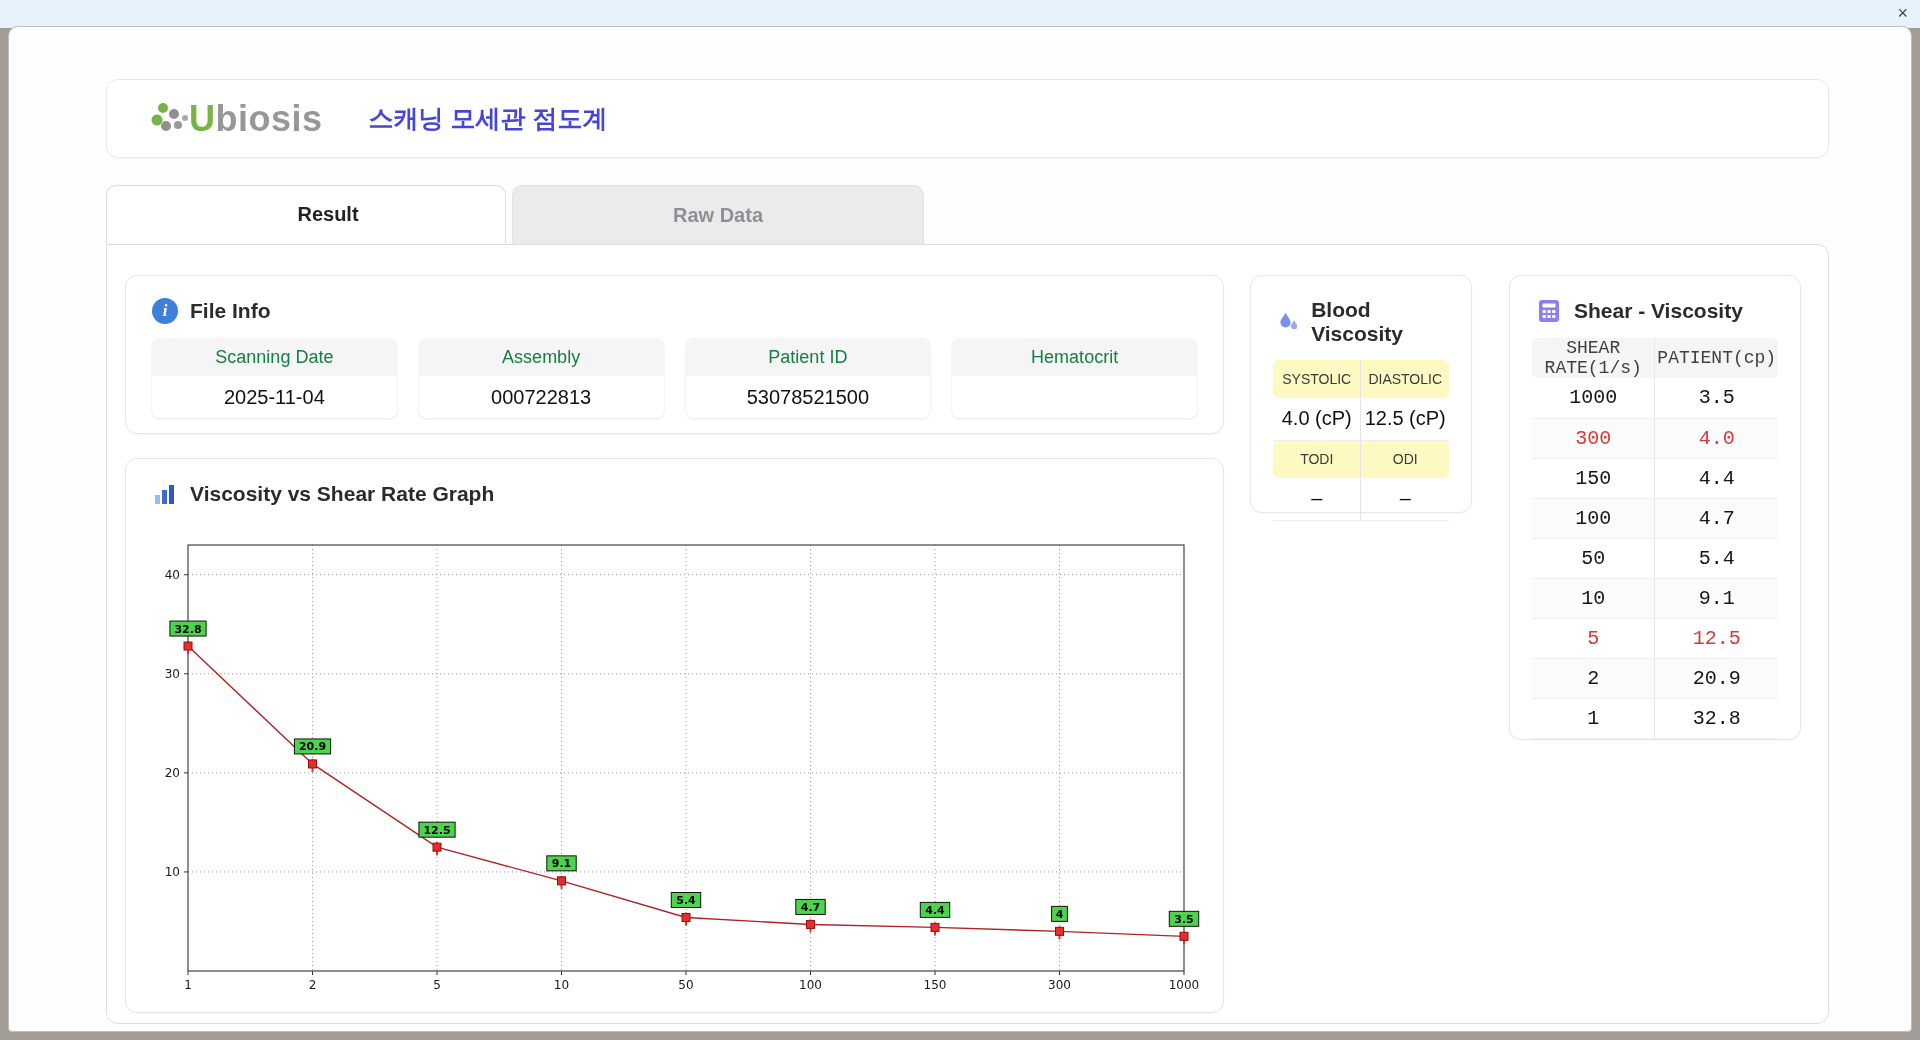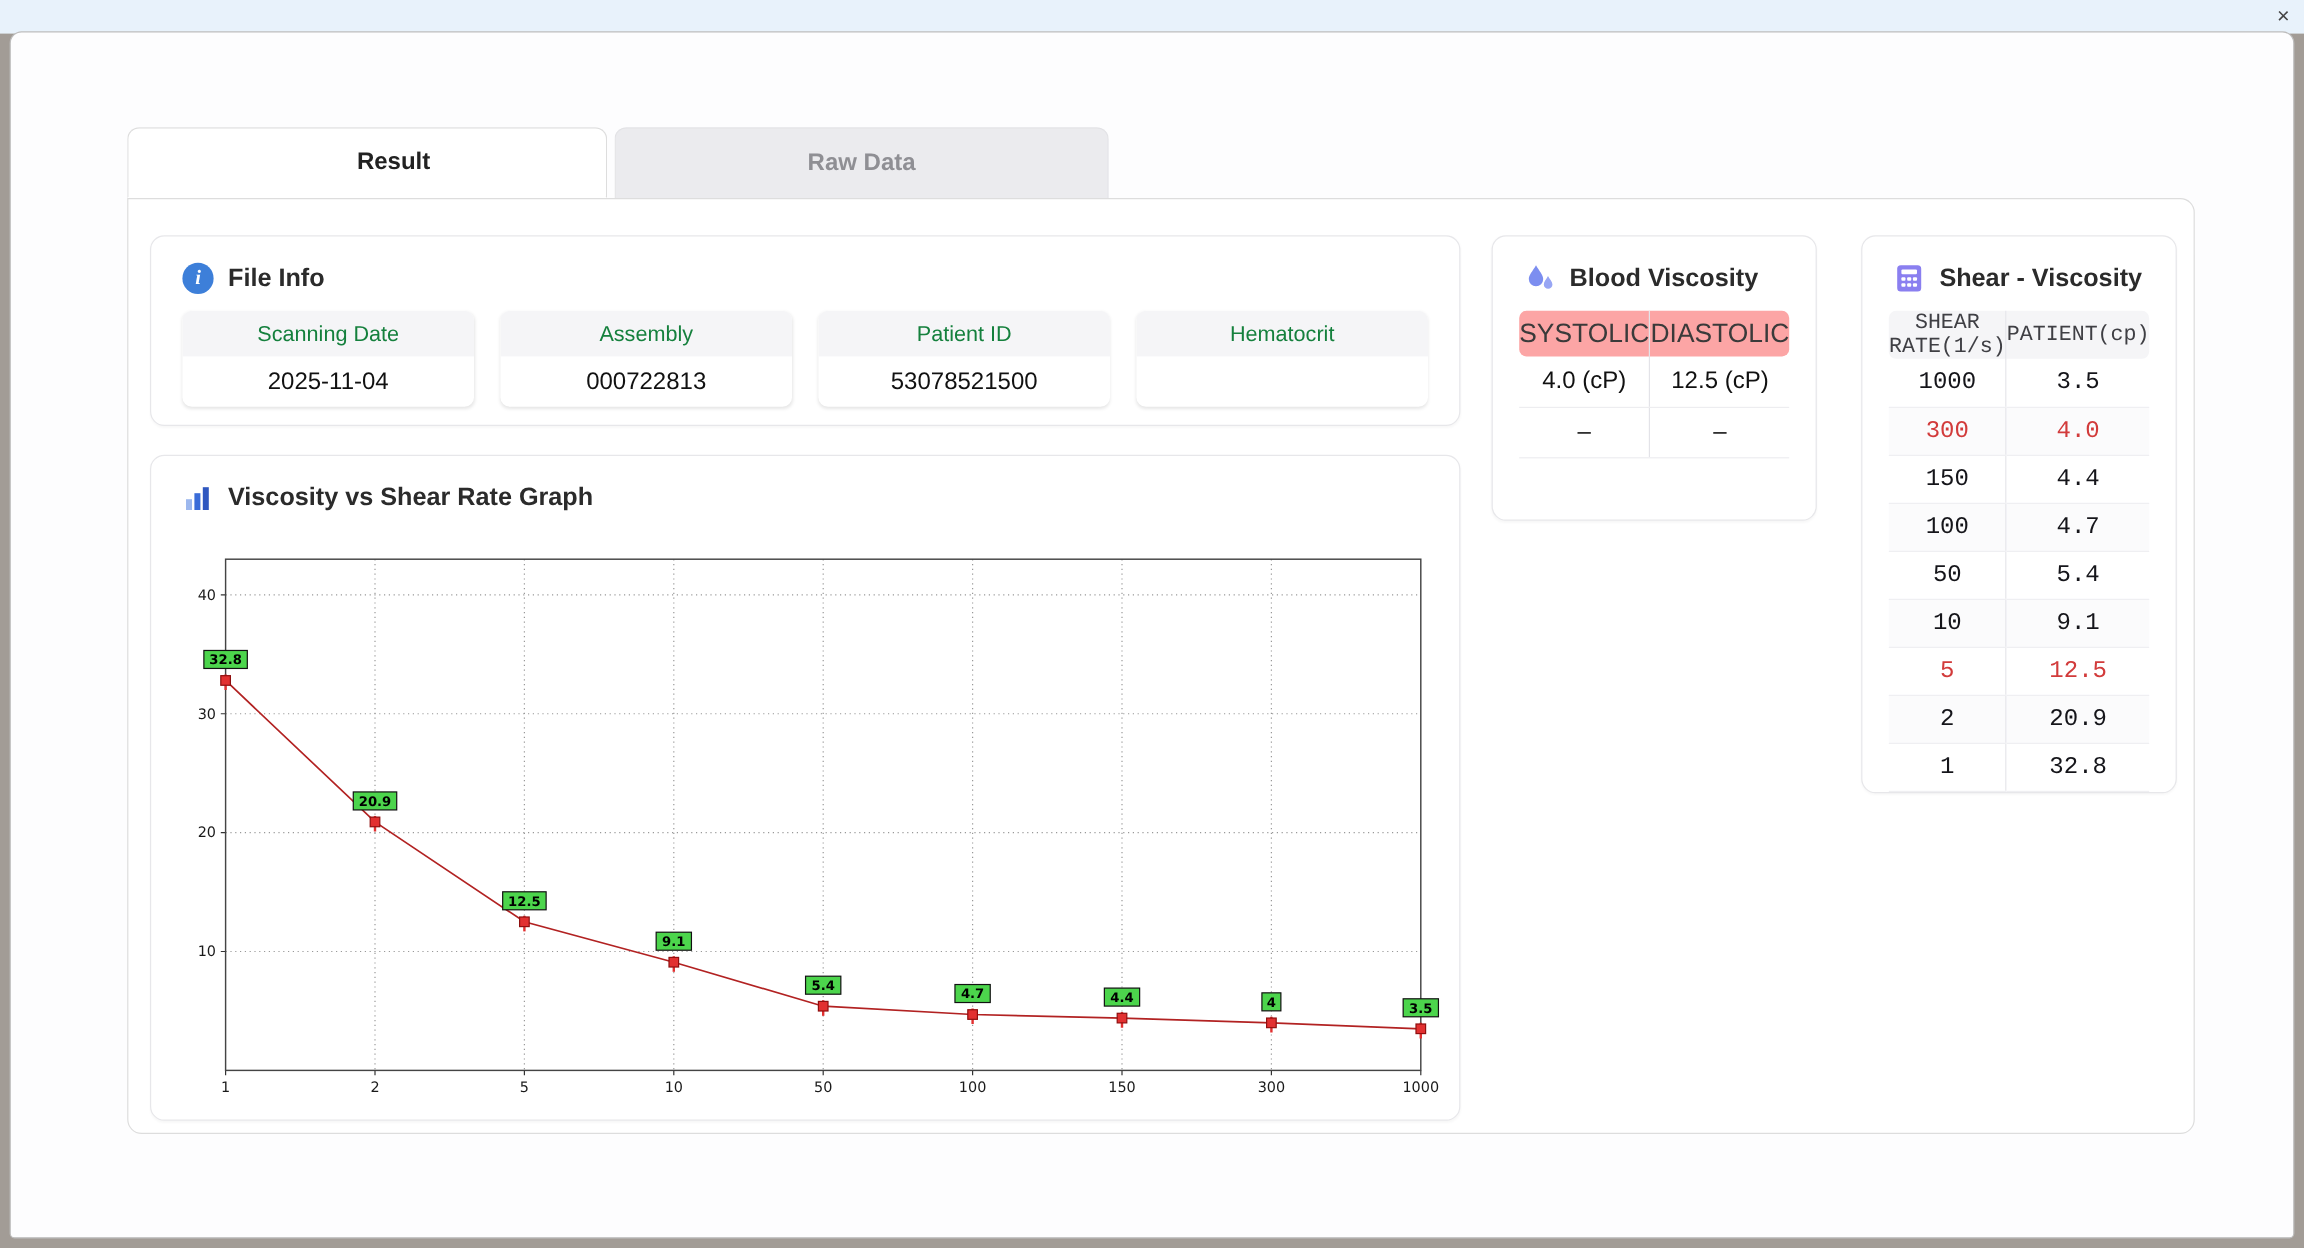--- a/index.html
+++ b/index.html
@@ -46,21 +46,21 @@
 
   
   .graph-card { height:557px; }
   #chart { padding:4px 14px 0 10px; }
   svg text { font-family:"DejaVu Sans",sans-serif; }
 
   
   .bv-card { height:238px; }
   .bv-table { width:calc(100% - 44px); margin:0 22px; border-collapse:collapse; }
   .bv-table td { width:50%; text-align:center; }
-  .bv-head td { background:#fca5a5; color:#3a3a3a; font-size:22px; height:38px; }
+  .bv-head td { background:#fef9c3; color:#3a3a3a; font-size:14px; height:38px; }
   .bv-head td:first-child { border-radius:6px 0 0 6px; }
   .bv-head td:last-child { border-radius:0 6px 6px 0; }
   .bv-val td { font-size:20px; color:#111; height:42px; border-bottom:1px solid #ededf0; }
   .bv-val td + td, .bv-head td + td { border-left:1px solid #e3e3e8; }
 
   
   .sv-card { height:465px; }
   .sv-table { width:calc(100% - 44px); margin:0 22px; border-collapse:collapse;font-family:Liberation Mono, monospace; }
   .sv-table td { width:50%; text-align:center; }
   .sv-head td { background:#f5f5f7; color:#3f3f44; font-size:18px; height:40px; }
@@ -75,20 +75,34 @@
 <body>
 
 <div class="desktop">
   <div class="titlebar">
     <span class="close-btn">×</span>
   </div>
 
   <div class="window">
     <div class="window-inner">
 
+      <div class="header-card">
+        <div class="logo">
+          <svg class="svg-icon" width="46" height="46" viewBox="0 0 46 46" style="width:46px;height:46px;">
+            <circle cx="14" cy="12" r="5" fill="#74b544"></circle>
+            <circle cx="8" cy="24" r="5.5" fill="#74b544"></circle>
+            <circle cx="25" cy="18" r="5" fill="#8f8f8f"></circle>
+            <circle cx="17" cy="30" r="5" fill="#8f8f8f"></circle>
+            <circle cx="29" cy="29" r="4" fill="#9a9a9a"></circle>
+            <circle cx="36" cy="22" r="3" fill="#a8a8a8"></circle>
+          </svg>
+          <span class="logo-text"><span class="logo-u">U</span><span class="logo-rest">biosis</span></span>
+        </div>
+        <div class="app-title">스캐닝 모세관 점도계</div>
+      </div>
 
       <div class="tabs">
         <div class="tab tab-active">Result</div>
         <div class="tab tab-inactive">Raw Data</div>
       </div>
 
       <div class="content-panel">
 
         <div class="left-col">
 
@@ -219,20 +233,24 @@
             <table class="bv-table">
               <tbody>
                 <tr class="bv-head">
                   <td>SYSTOLIC</td>
                   <td>DIASTOLIC</td>
                 </tr>
                 <tr class="bv-val">
                   <td>4.0 (cP)</td>
                   <td>12.5 (cP)</td>
                 </tr>
+                <tr class="bv-head">
+                  <td>TODI</td>
+                  <td>ODI</td>
+                </tr>
                 <tr class="bv-val">
                   <td>–</td>
                   <td>–</td>
                 </tr>
               </tbody>
             </table>
           </div>
 
           <div class="card sv-card">
             <div class="card-header">

